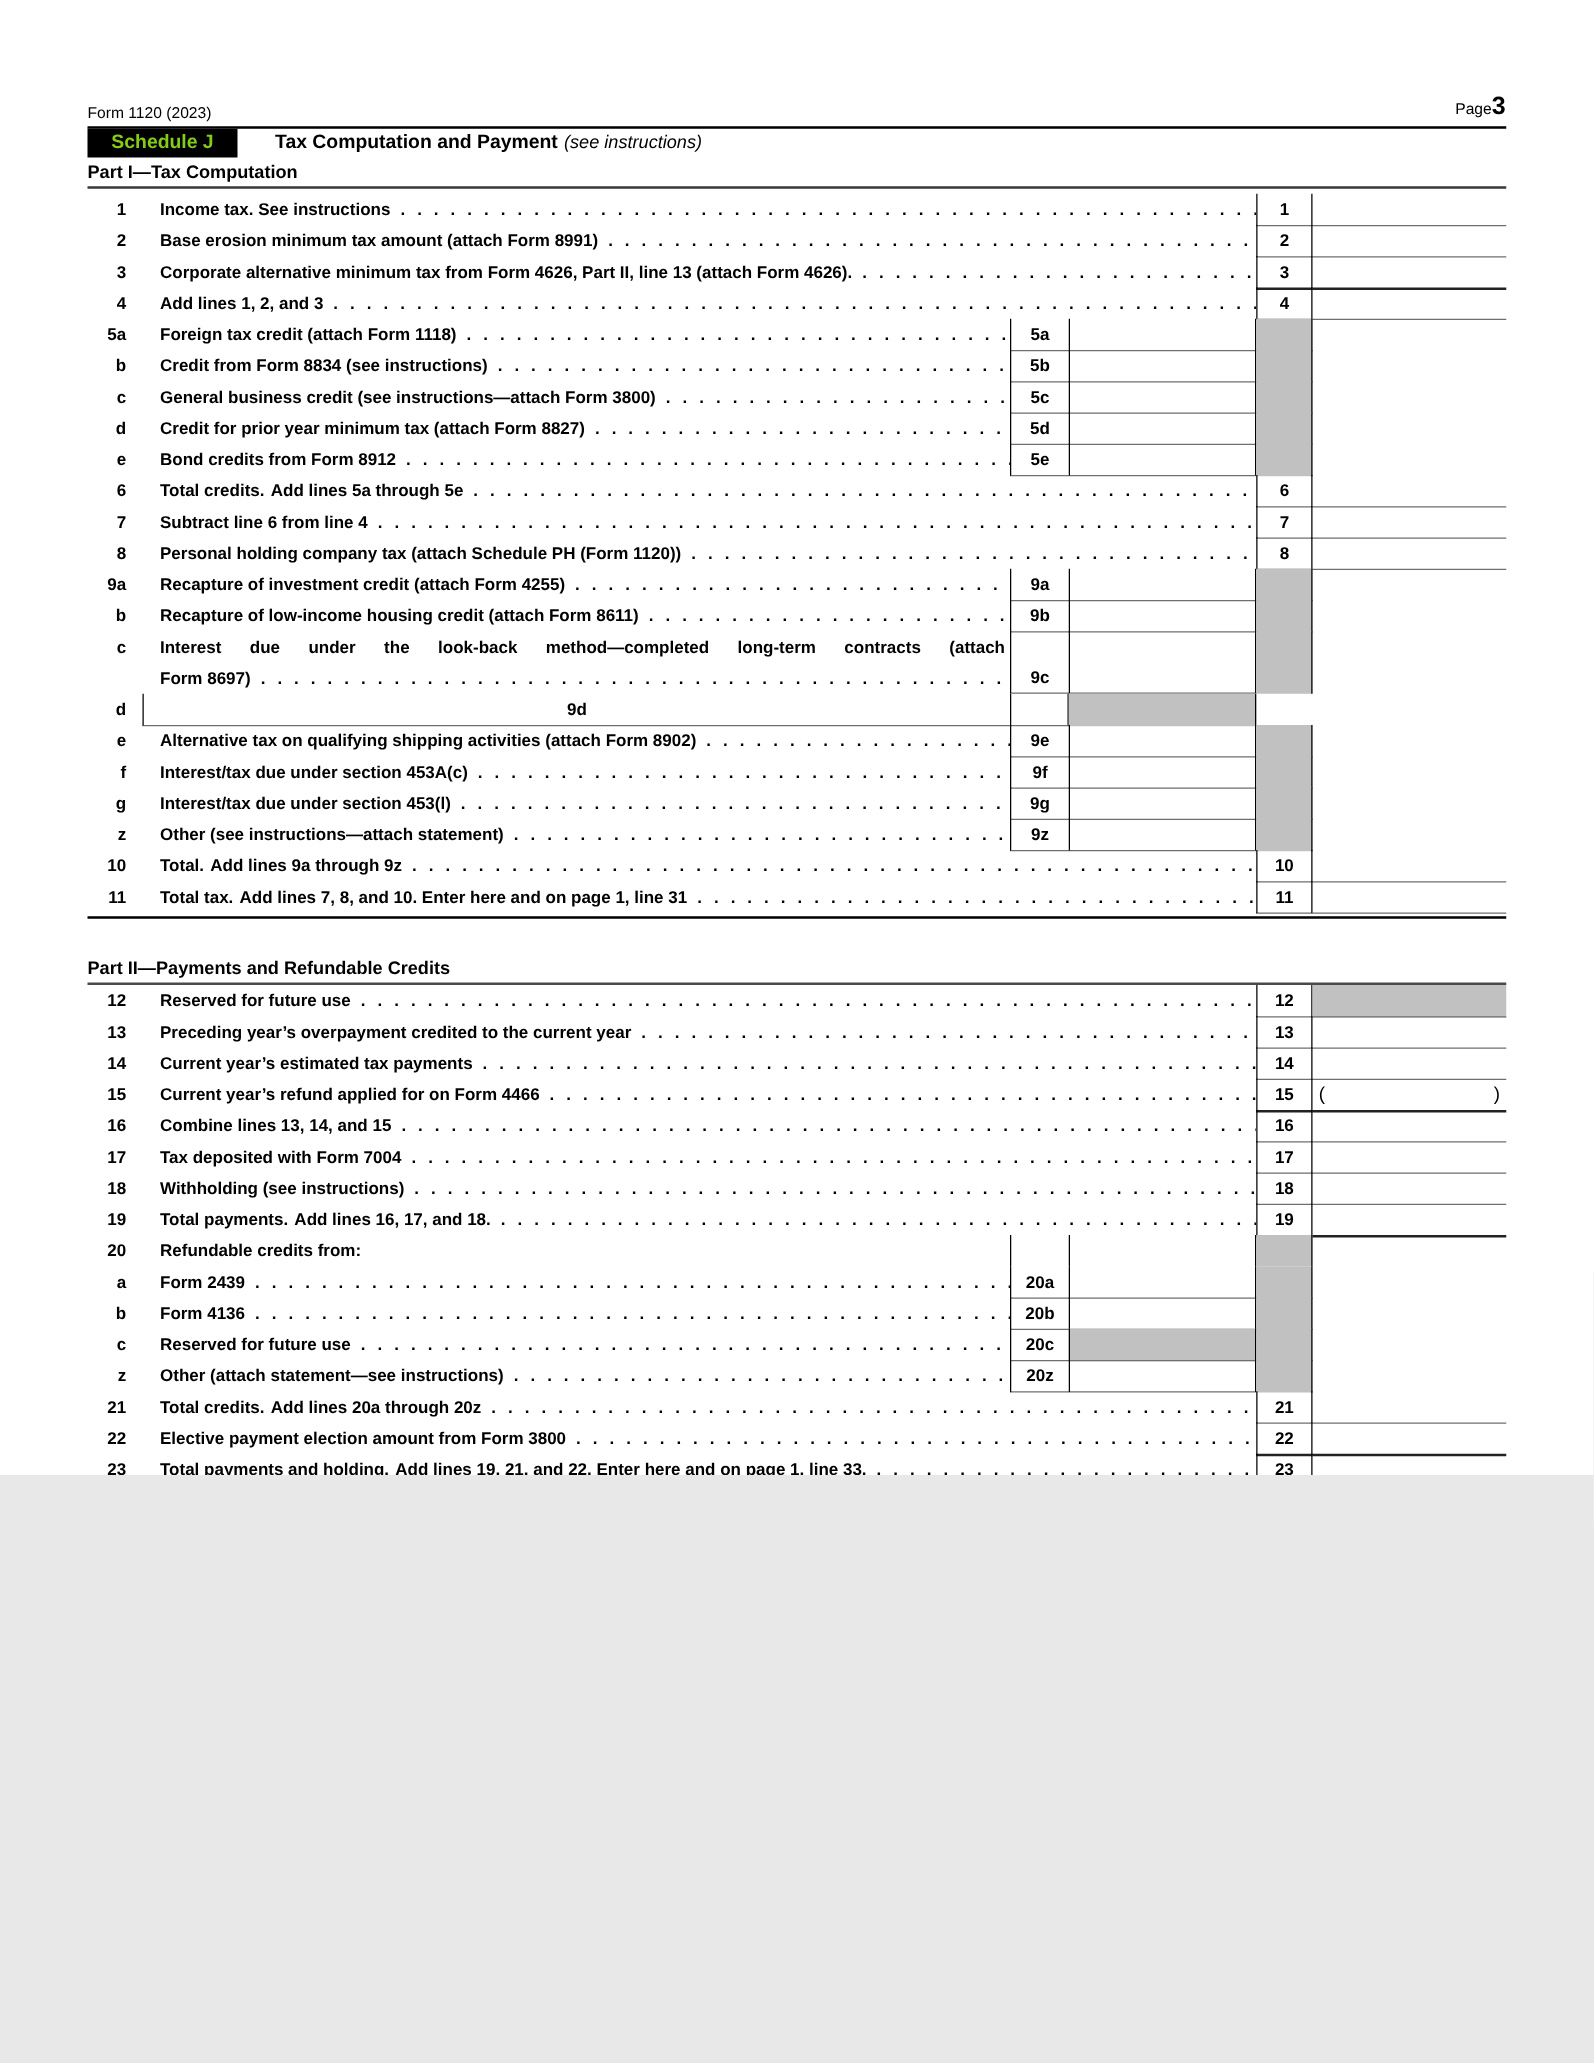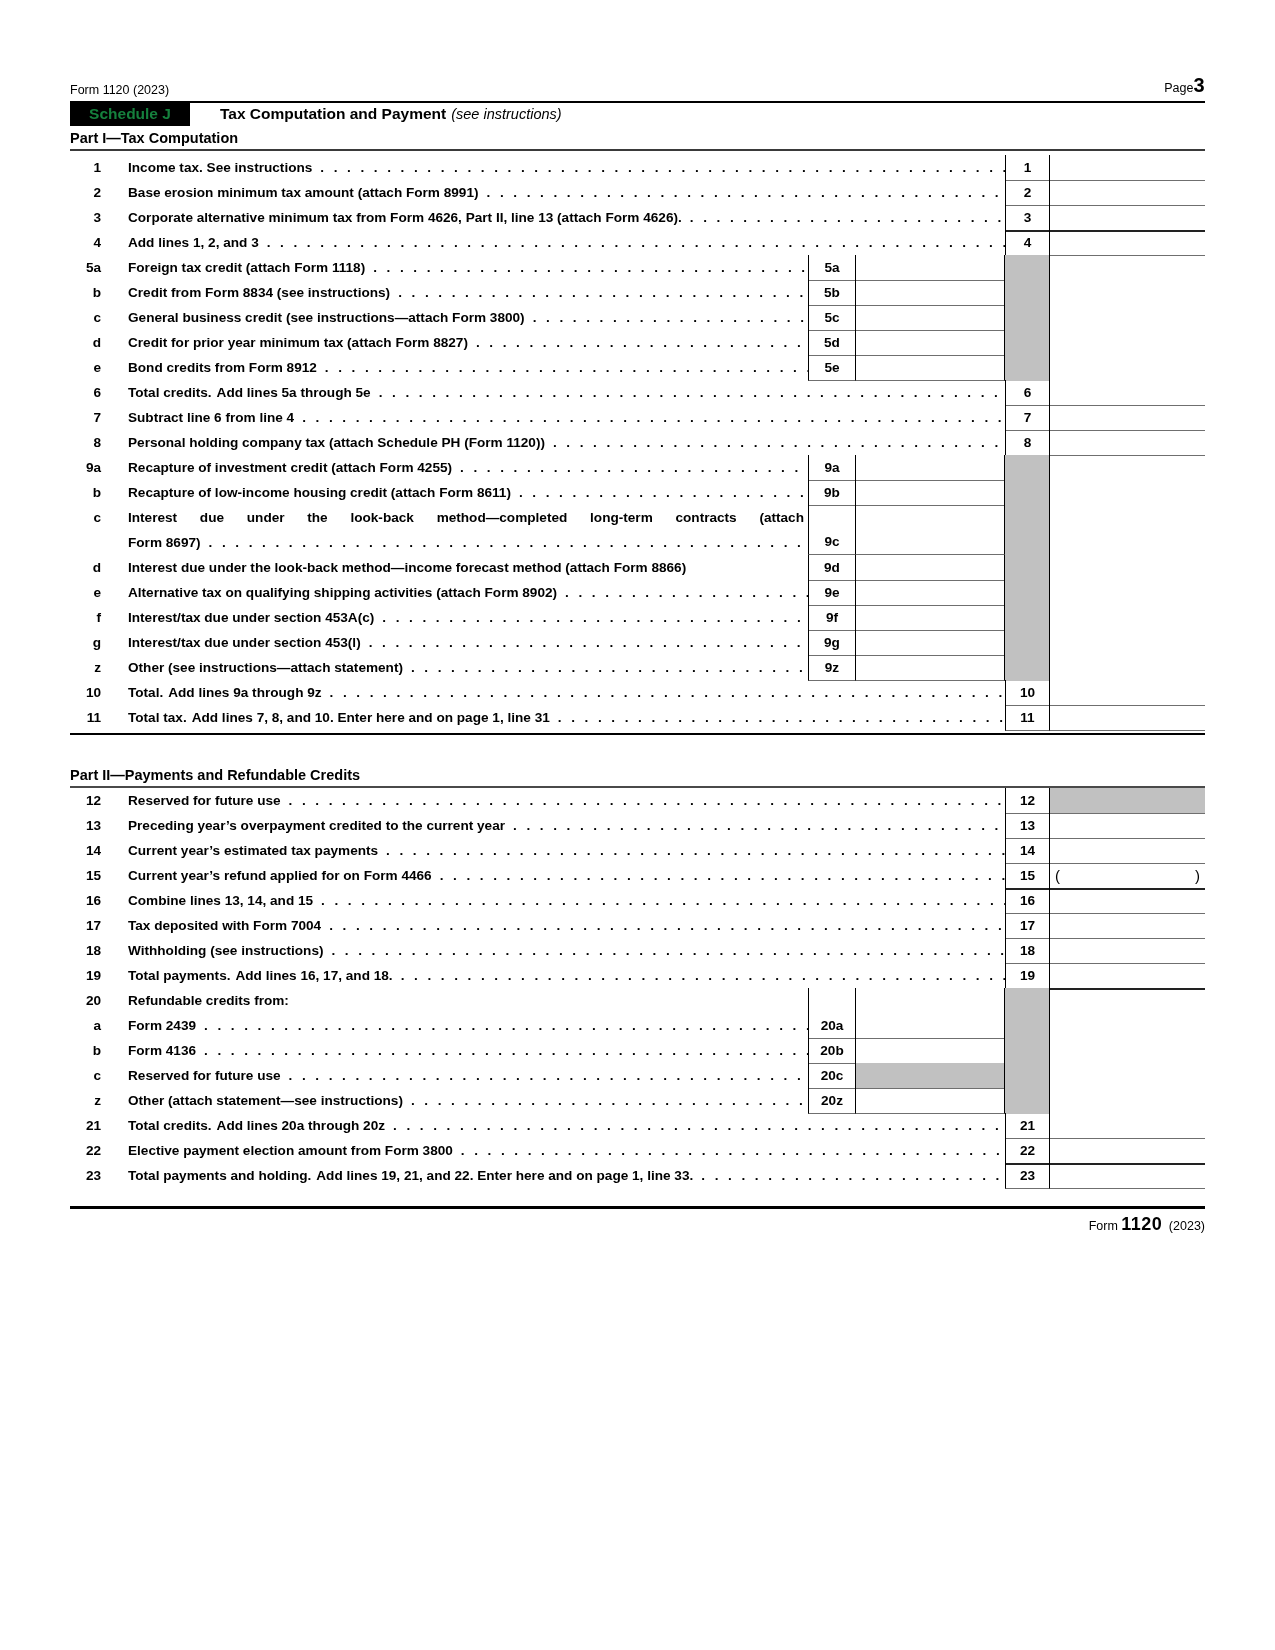--- a/index.html
+++ b/index.html
@@ -1,31 +1,31 @@
 <!DOCTYPE html>
 <html><head>
 <meta charset="utf-8">
 <style>
   html,body{margin:0;padding:0;background:#e8e8e8;}
   .page{
-    width:1275px;height:1650px;background:#ffffff;margin:0 auto;
+    width:1275px;height:1180px;background:#ffffff;margin:0 auto;
     font-family:"Liberation Sans","DejaVu Sans",sans-serif;color:#000;
     position:relative;overflow:hidden;box-sizing:border-box;
   }
   .content{padding:74px 70px 0 70px;width:1135px;box-sizing:content-box;}
 
   
   .tophead{display:flex;justify-content:space-between;align-items:flex-end;margin-bottom:4px;}
   .form-id{font-size:12.5px;}
   .pageno{font-size:12.5px;}
   .pageno b{font-size:20px;letter-spacing:0.5px;}
 
   
   .schedbar{border-top:2px solid #000;display:flex;align-items:stretch;}
-  .badge{background:#000;color:#15803d;font-weight:bold;font-size:15.5px;
+  .badge{background:#000;color:#84cc16;font-weight:bold;font-size:15.5px;
     width:120px;text-align:center;padding:2px 0 3px;box-sizing:border-box;}
   .schedtitle{font-size:15.5px;padding:2px 0 3px 30px;}
   .schedtitle b{font-weight:bold;}
   .schedtitle .sub{font-weight:normal;font-size:14.5px;margin-left:5px;font-style:italic;}
 
   .part-head{font-weight:bold;font-size:14.5px;padding:4px 0 3px;}
   .ph1{border-bottom:2.5px solid #3a3a3a;}
   .ph2{border-bottom:2px solid #4a4a4a;margin-top:28px;}
 
   .tbl1{padding:4px 0 3px;border-bottom:2.5px solid #000;}
@@ -225,23 +225,20 @@
               <span class="txt">Form 8697)</span>
               <span class="dots">..........................................................................................</span>
             </div>
           </div>
           <div class="slabel bottom">9c</div>
           <div class="sentry"></div>
           <div class="numgray"></div>
         </div>
         <div class="row">
           <div class="no">d</div>
-          <div class="desc">
-            <span class="txt">Interest due under the look-back method—income forecast method (attach Form 8866)</span>
-          </div>
           <div class="slabel">9d</div>
           <div class="sentry"></div>
           <div class="numgray"></div>
         </div>
         <div class="row">
           <div class="no">e</div>
           <div class="desc">
             <span class="txt">Alternative tax on qualifying shipping activities (attach Form 8902)</span>
             <span class="dots">..........................................................................................</span>
           </div>

